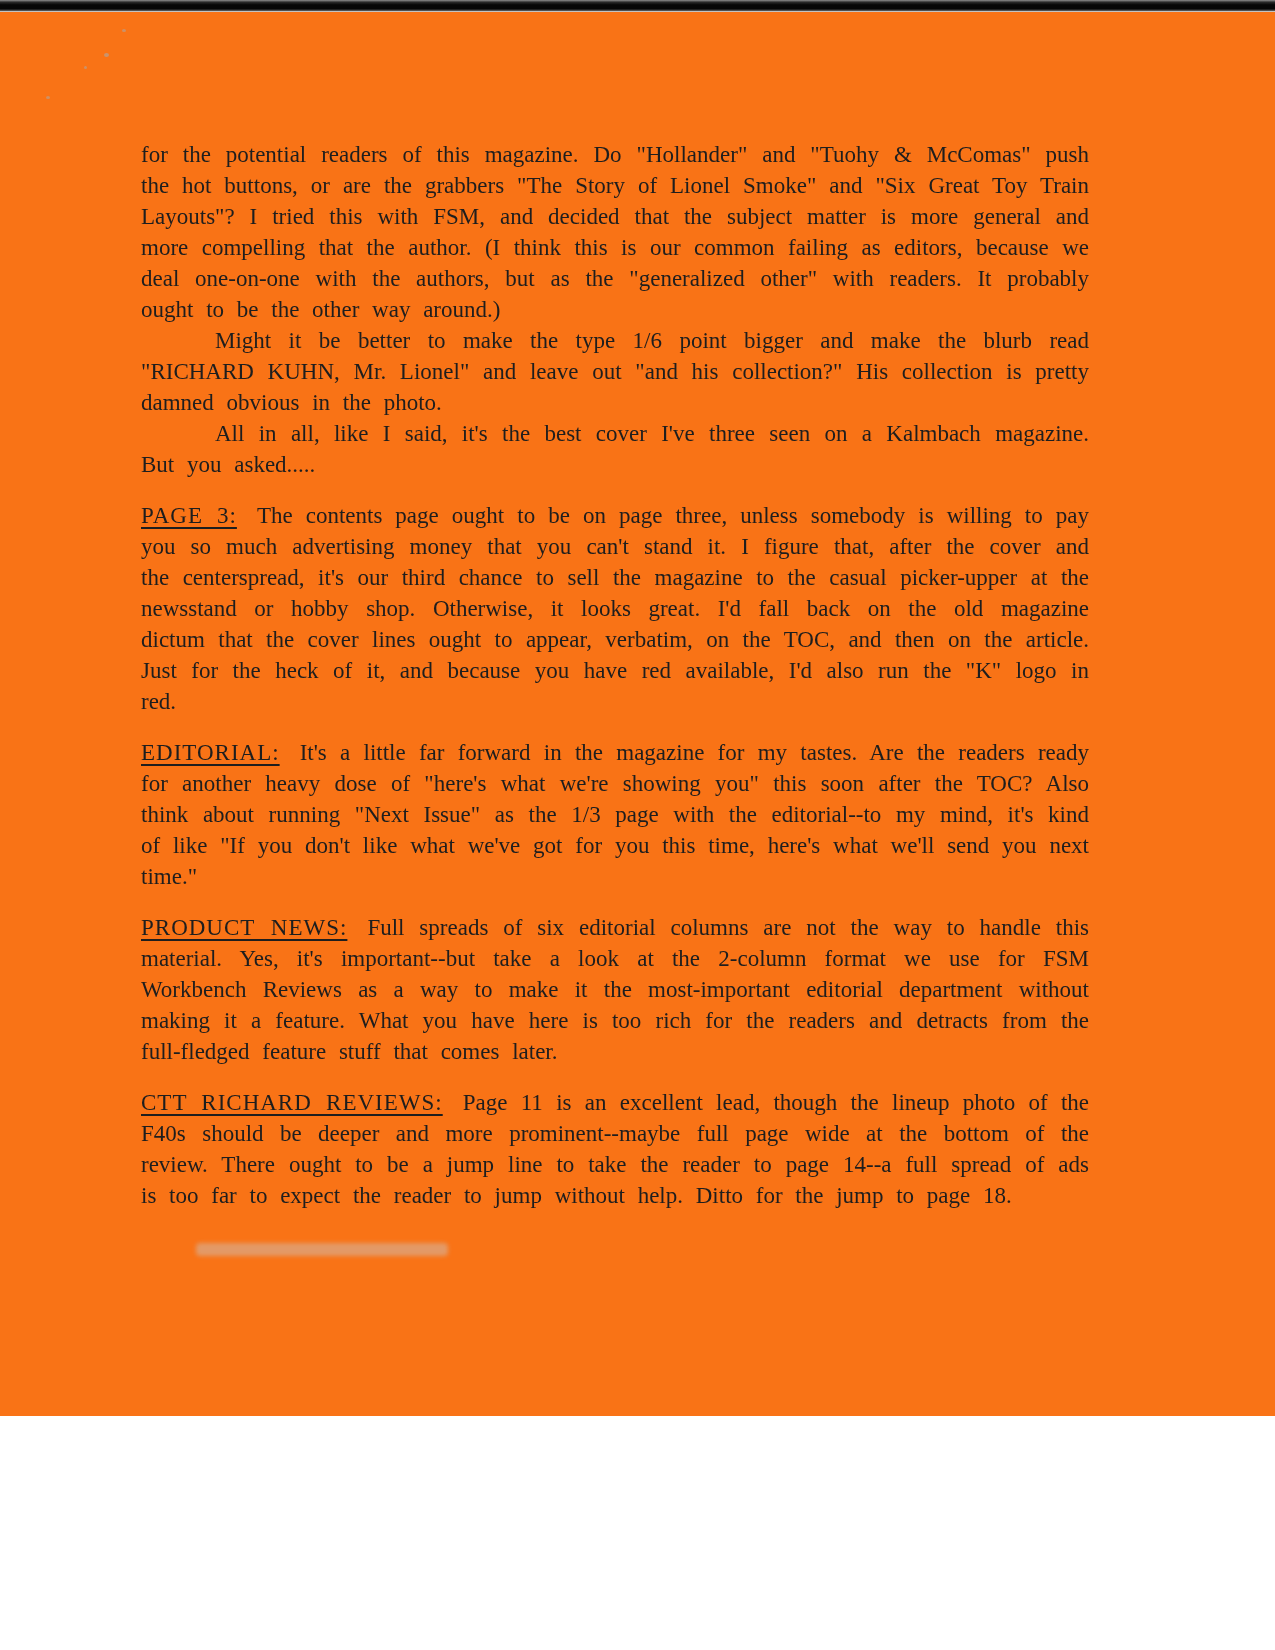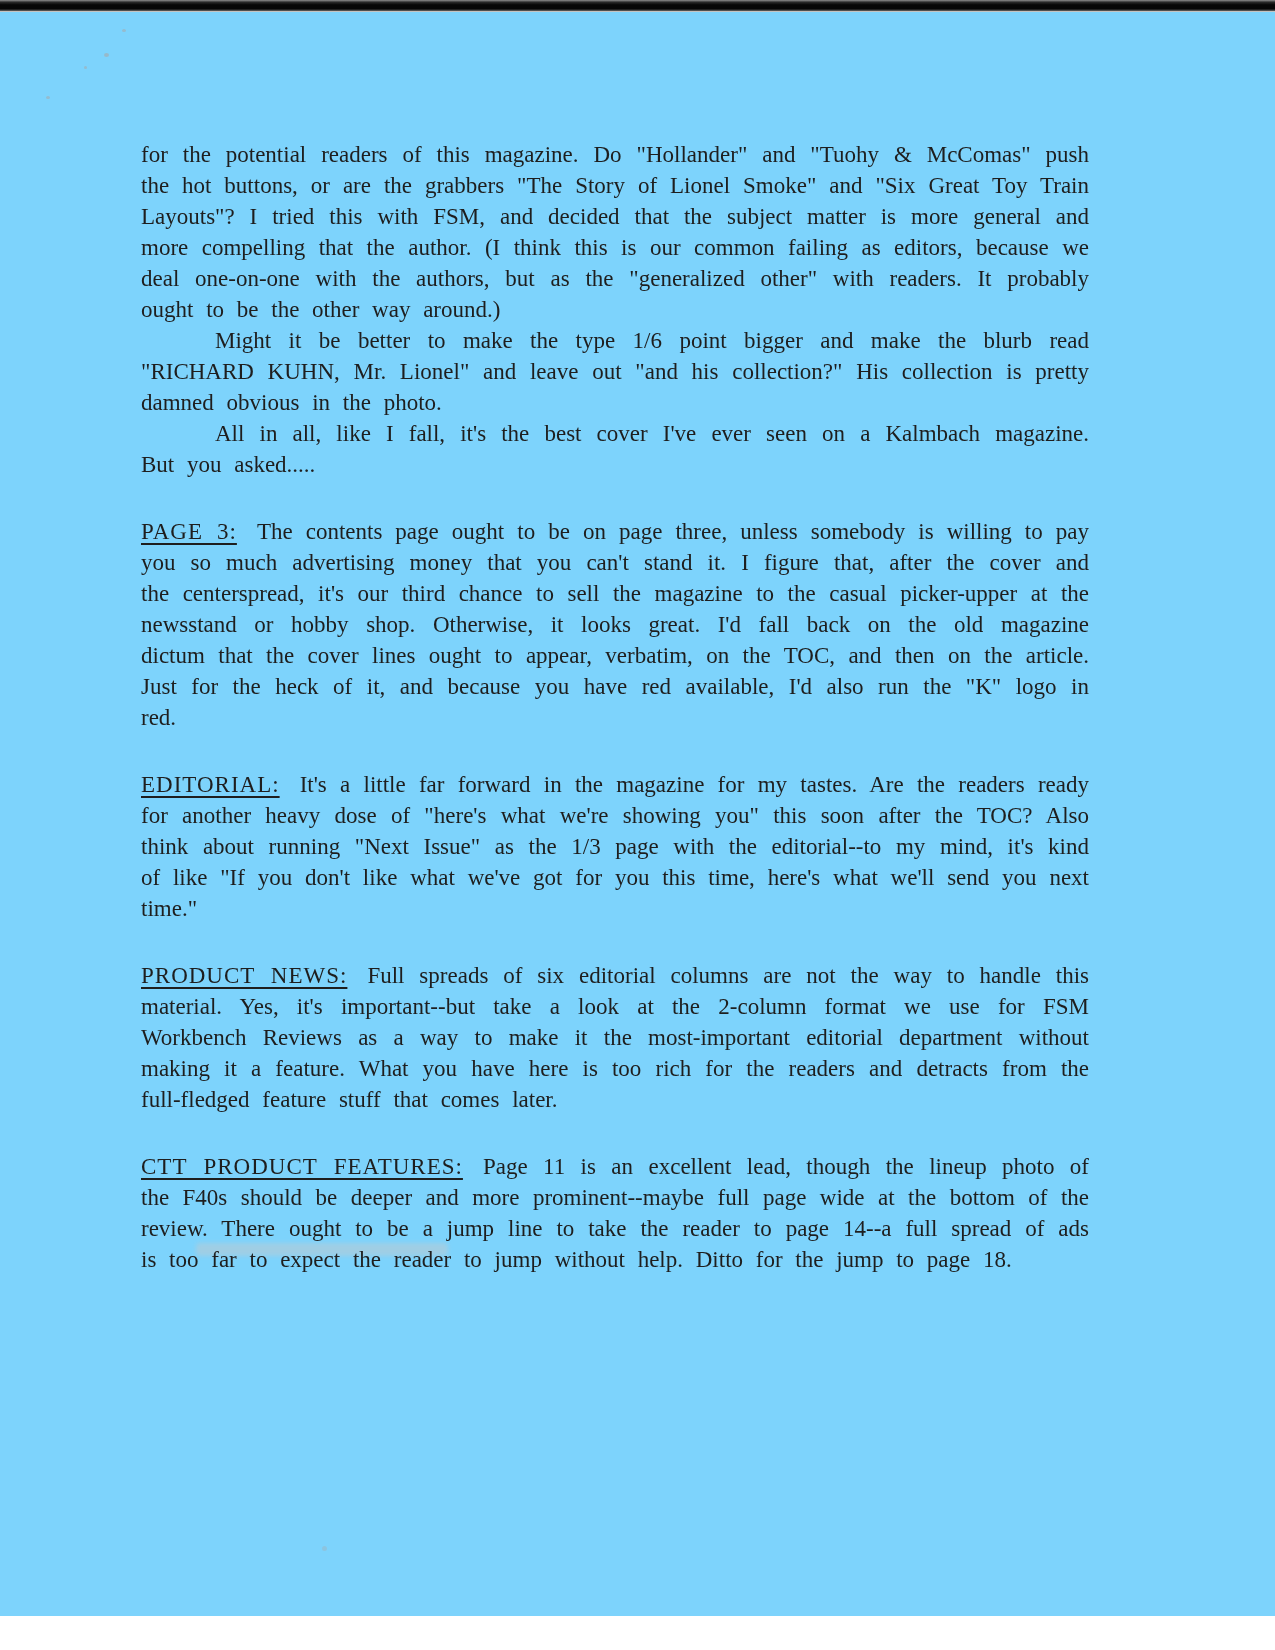--- a/index.html
+++ b/index.html
@@ -3,22 +3,22 @@
 <meta charset="utf-8">
 <style>
   html, body {
     margin: 0;
     padding: 0;
     background: #ffffff;
   }
   .page {
     position: relative;
     width: 1275px;
-    height: 1616px;
-    background: #7dd3fc;
+    height: 1416px;
+    background: #f97316;
     overflow: hidden;
     font-family: "Liberation Serif", "DejaVu Serif", serif;
     color: #1e1e1e;
   }
   
   .scan-bar {
     position: absolute;
     top: 0; left: 0;
     width: 100%;
     height: 12px;
@@ -60,21 +60,21 @@
     text-align-last: left;
     word-spacing: 7px;
   }
   .para {
     margin: 0;
   }
   .para.indent {
     text-indent: 74px;
   }
   .section {
-    margin: 36px 0 0 0;
+    margin: 20px 0 0 0;
   }
   .heading {
     text-decoration: underline;
     text-decoration-thickness: 2px;
     text-underline-offset: 4px;
     letter-spacing: 1px;
     margin-right: 20px;
     white-space: nowrap;
   }
 </style>
@@ -90,33 +90,33 @@
   <div class="speck s4"></div>
   <div class="speck s5"></div>
   <div class="ghost-smudge"></div>
 
   <div class="content">
 
     <p class="para">for the potential readers of this magazine. Do "Hollander" and "Tuohy &amp; McComas" push the hot buttons, or are the grabbers "The Story of Lionel Smoke" and "Six Great Toy Train Layouts"? I tried this with FSM, and decided that the subject matter is more general and more compelling that the author. (I think this is our common failing as editors, because we deal one-on-one with the authors, but as the "generalized other" with readers. It probably ought to be the other way around.)</p>
 
     <p class="para indent">Might it be better to make the type 1/6 point bigger and make the blurb read "RICHARD KUHN, Mr. Lionel" and leave out "and his collection?" His collection is pretty damned obvious in the photo.</p>
 
-    <p class="para indent">All in all, like I fall, it's the best cover I've ever seen on a Kalmbach magazine. But you asked.....</p>
+    <p class="para indent">All in all, like I said, it's the best cover I've three seen on a Kalmbach magazine. But you asked.....</p>
 
     <p class="para section">
       <span class="heading">PAGE 3:</span><span>The contents page ought to be on page three, unless somebody is willing to pay you so much advertising money that you can't stand it. I figure that, after the cover and the centerspread, it's our third chance to sell the magazine to the casual picker-upper at the newsstand or hobby shop. Otherwise, it looks great. I'd fall back on the old magazine dictum that the cover lines ought to appear, verbatim, on the TOC, and then on the article. Just for the heck of it, and because you have red available, I'd also run the "K" logo in red.</span>
     </p>
 
     <p class="para section">
       <span class="heading">EDITORIAL:</span><span>It's a little far forward in the magazine for my tastes. Are the readers ready for another heavy dose of "here's what we're showing you" this soon after the TOC? Also think about running "Next Issue" as the 1/3 page with the editorial--to my mind, it's kind of like "If you don't like what we've got for you this time, here's what we'll send you next time."</span>
     </p>
 
     <p class="para section">
       <span class="heading">PRODUCT NEWS:</span><span>Full spreads of six editorial columns are not the way to handle this material. Yes, it's important--but take a look at the 2-column format we use for FSM Workbench Reviews as a way to make it the most-important editorial department without making it a feature. What you have here is too rich for the readers and detracts from the full-fledged feature stuff that comes later.</span>
     </p>
 
     <p class="para section">
-      <span class="heading">CTT PRODUCT FEATURES:</span><span>Page 11 is an excellent lead, though the lineup photo of the F40s should be deeper and more prominent--maybe full page wide at the bottom of the review. There ought to be a jump line to take the reader to page 14--a full spread of ads is too far to expect the reader to jump without help. Ditto for the jump to page 18.</span>
+      <span class="heading">CTT RICHARD REVIEWS:</span><span>Page 11 is an excellent lead, though the lineup photo of the F40s should be deeper and more prominent--maybe full page wide at the bottom of the review. There ought to be a jump line to take the reader to page 14--a full spread of ads is too far to expect the reader to jump without help. Ditto for the jump to page 18.</span>
     </p>
 
 
   </div>
 </div>
 
 </body></html>

